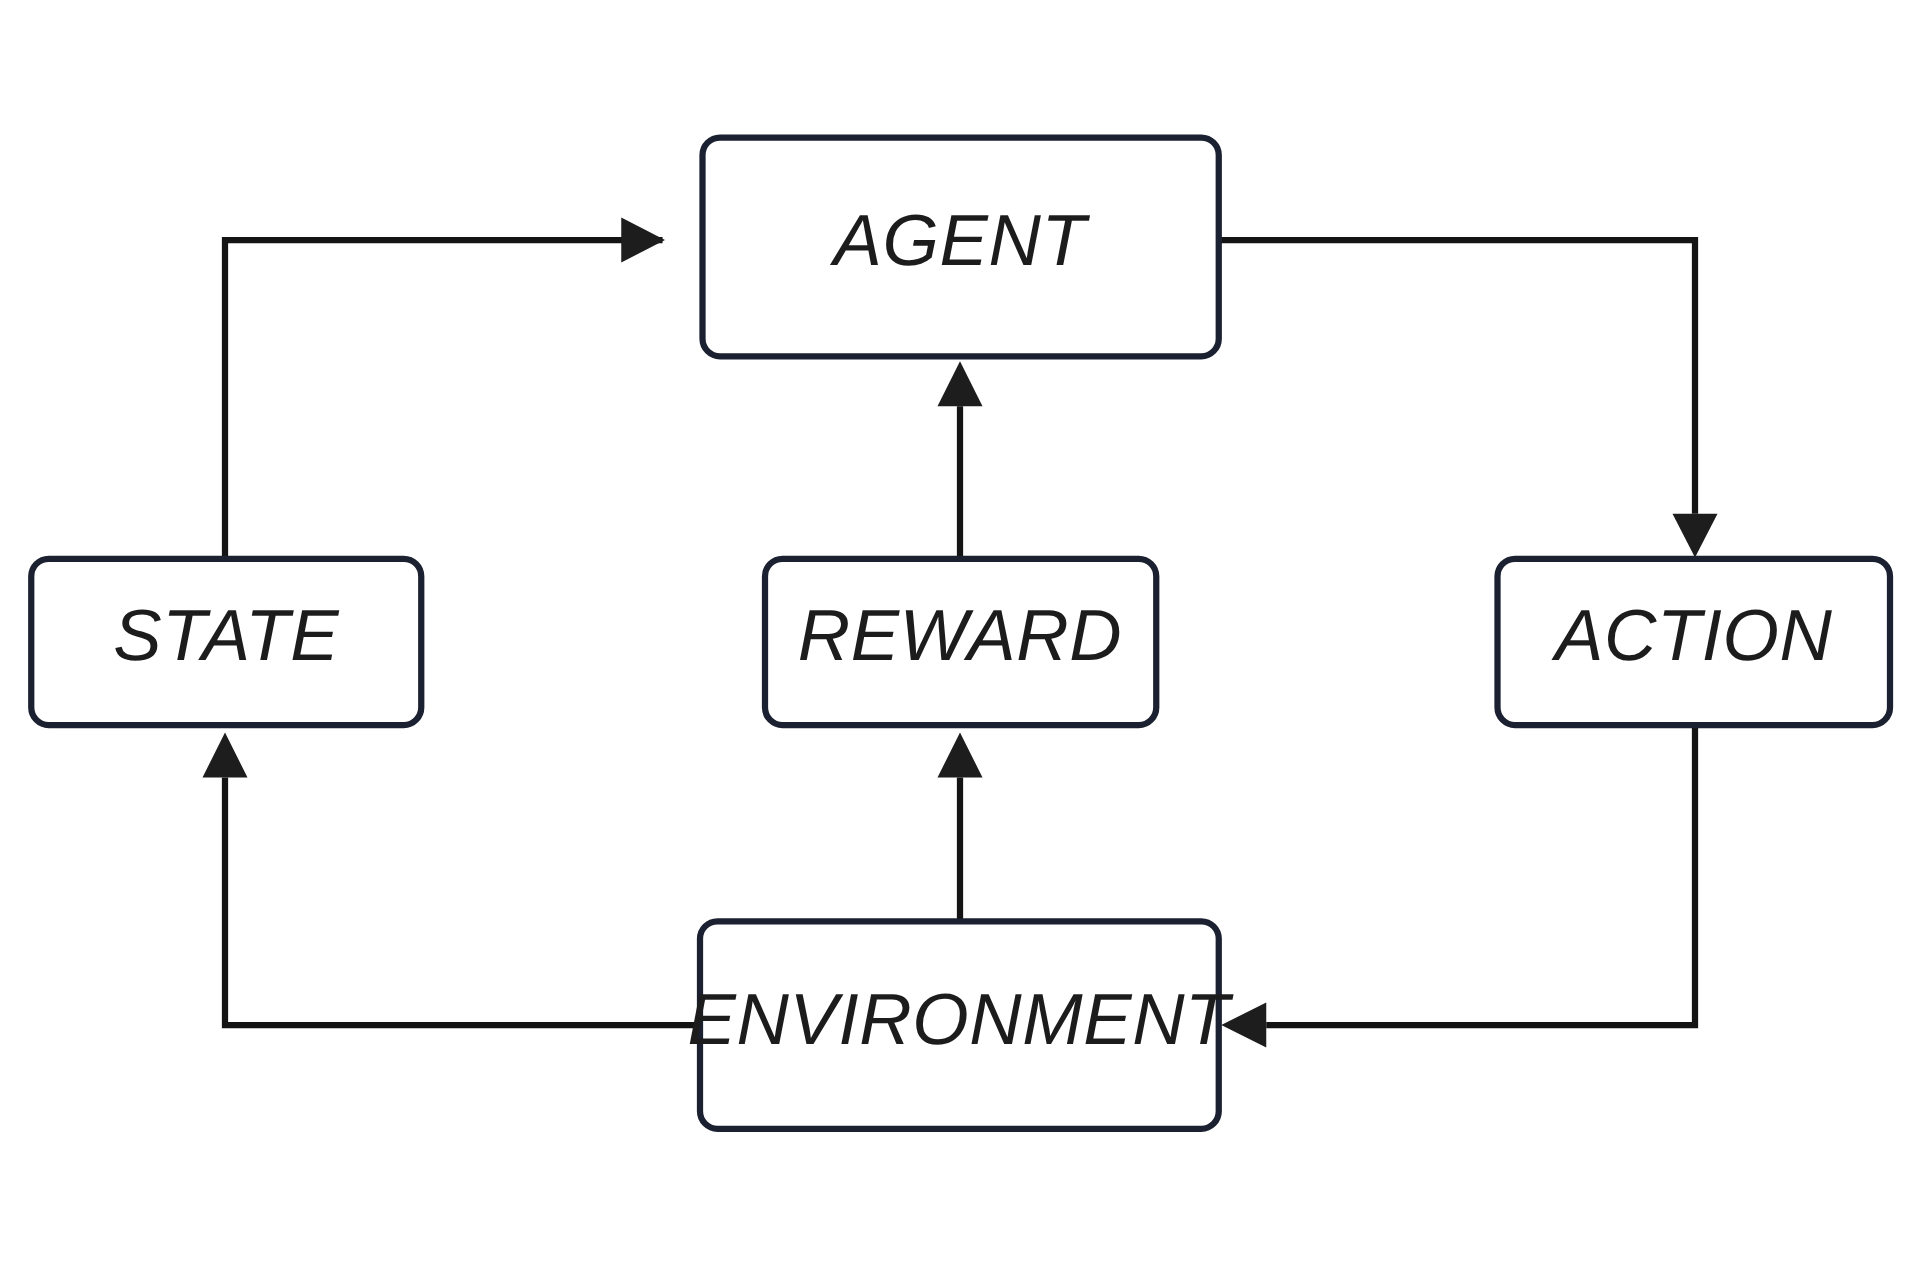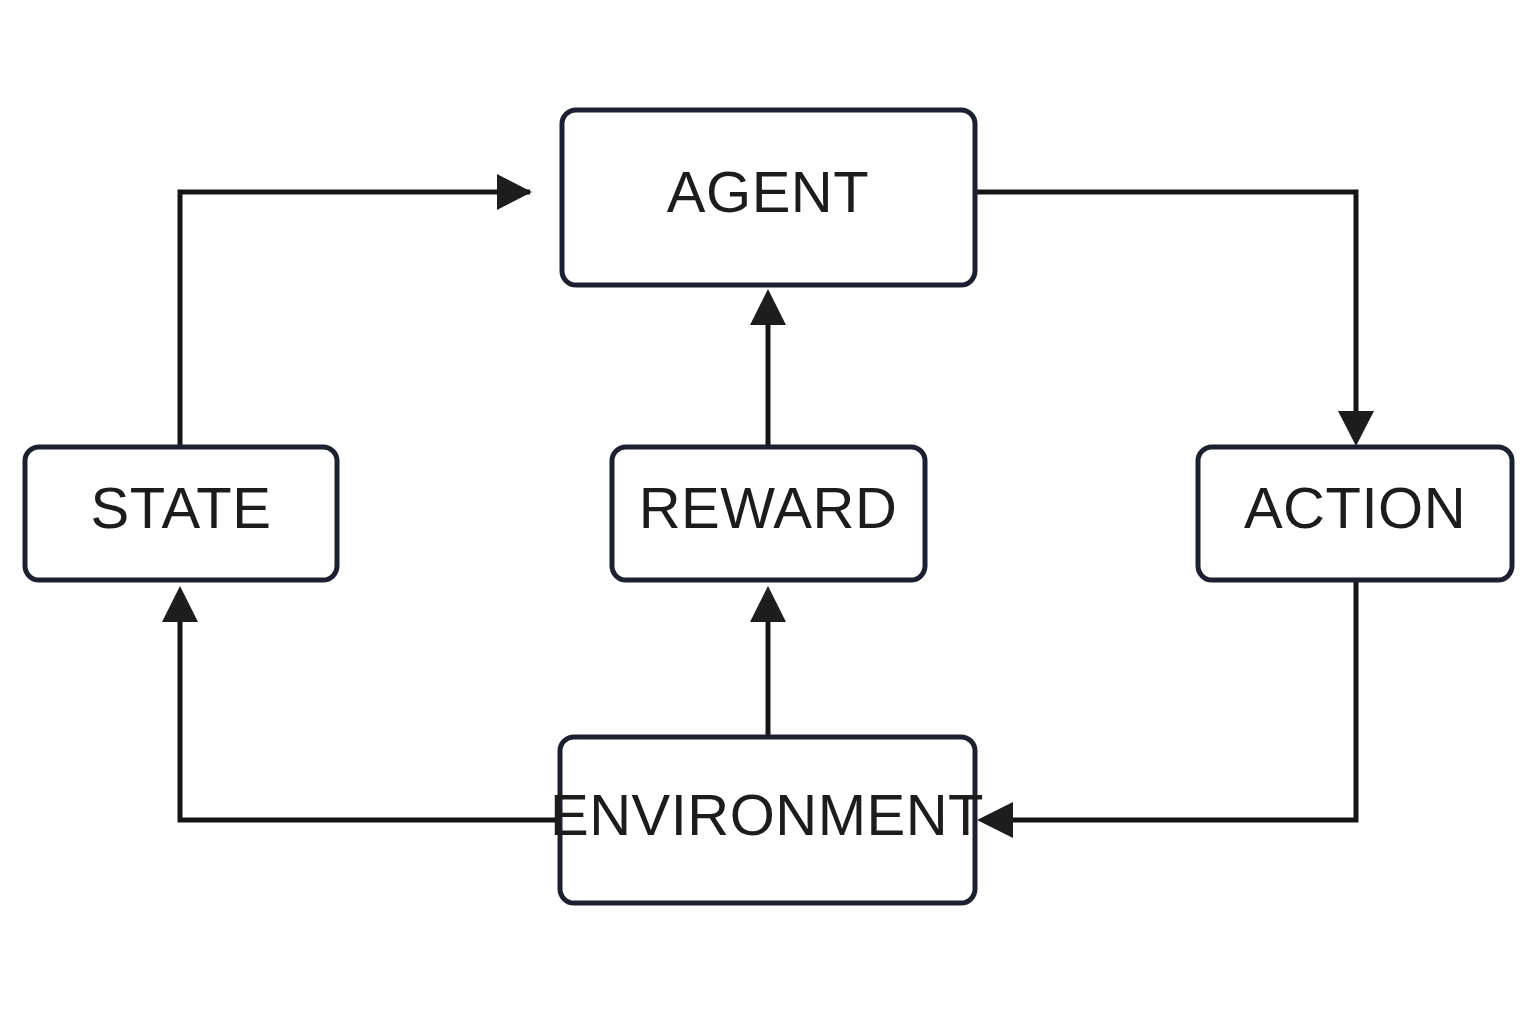--- a/index.html
+++ b/index.html
@@ -12,20 +12,21 @@
     width: 1536px;
     height: 1024px;
     font-family: "Liberation Sans", sans-serif;
     overflow: hidden;
   }
   #diagram-root {
     position: relative;
     width: 1536px;
     height: 1024px;
     background: #ffffff;
+    font-style: italic;
   }
   #diagram-svg {
     position: absolute;
     top: 0;
     left: 0;
     width: 1536px;
     height: 1024px;
     display: block;
   }
   .node-box {

